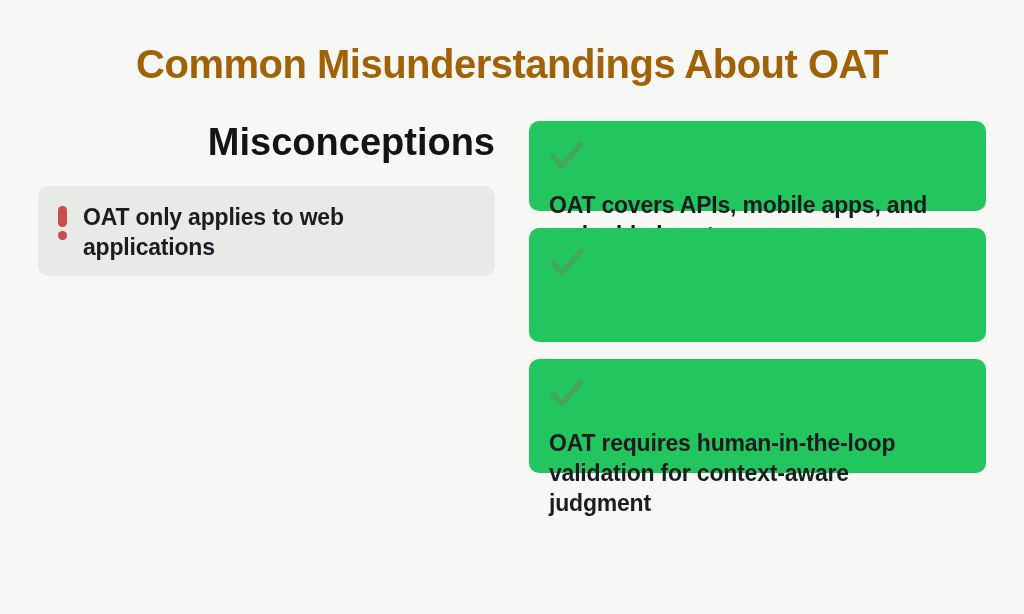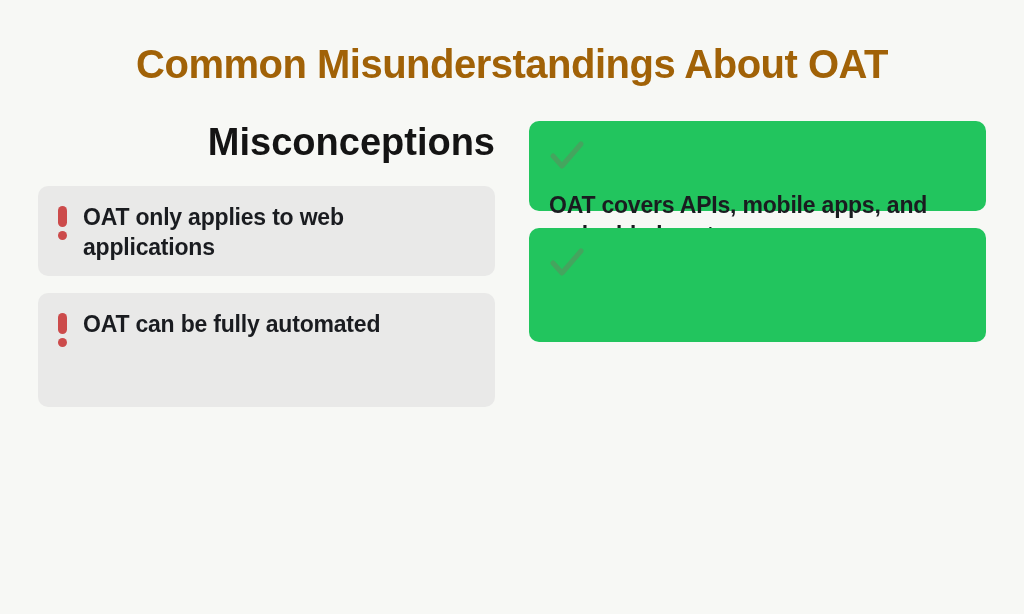--- a/index.html
+++ b/index.html
@@ -114,27 +114,20 @@
 
         <div class="card misconception">
           <div class="excl-icon">
             <div class="bar"></div>
               <div class="dot"></div>
           </div>
           <div class="card-text">OAT only applies to web applications</div>
         </div>
 
 
-        <div class="card misconception">
-          <div class="excl-icon">
-            <div class="bar"></div>
-              <div class="dot"></div>
-          </div>
-          <div class="card-text">OAT can be fully automated</div>
-        </div>
 
       </div>
     </div>
 
     <div>
 
       <div class="cards">
 
         <div class="card fact">
           <div class="check-icon">
@@ -146,18 +139,26 @@
         </div>
 
         <div class="card fact">
           <div class="check-icon">
             <svg width="36" height="32" viewBox="0 0 36 32">
               <path d="M4 16 L13 26 L32 4" fill="none" stroke="#44a55e" stroke-width="5" stroke-linecap="round" stroke-linejoin="round"></path>
             </svg>
           </div>
         </div>
 
+        <div class="card fact">
+          <div class="check-icon">
+            <svg width="36" height="32" viewBox="0 0 36 32">
+              <path d="M4 16 L13 26 L32 4" fill="none" stroke="#44a55e" stroke-width="5" stroke-linecap="round" stroke-linejoin="round"></path>
+            </svg>
+          </div>
+          <div class="card-text">OAT requires human-in-the-loop validation for context-aware judgment</div>
+        </div>
 
       </div>
     </div>
 
   </div>
 </div>
 
 </body></html>

